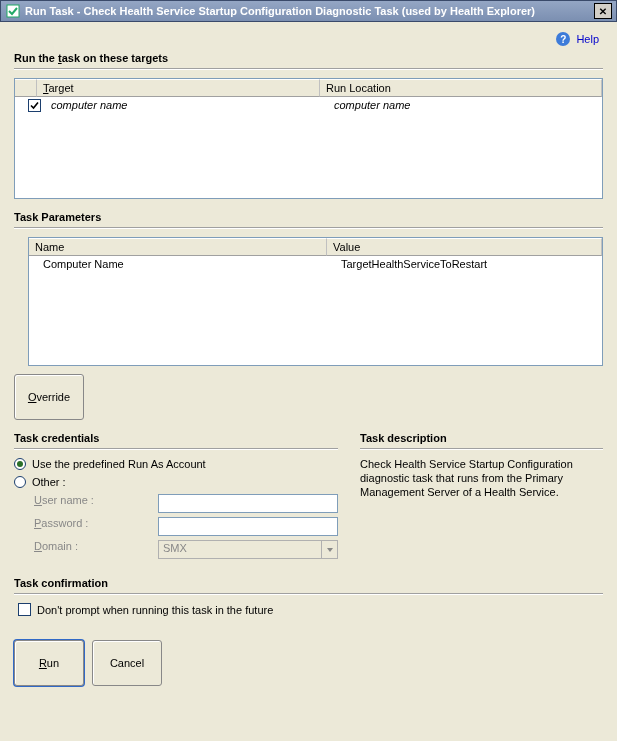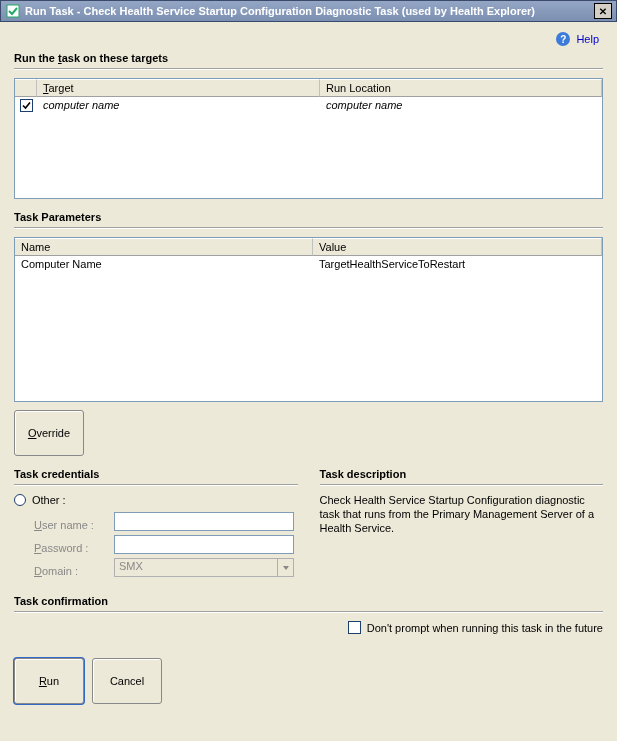--- a/index.html
+++ b/index.html
@@ -54,31 +54,31 @@
   font-size: 10px;
 }
 .help-link { color: #0000cc; cursor: pointer; }
 .section-title { font-weight: bold; margin-bottom: 4px; }
 .sep { border-top: 1px solid #a0a0a0; border-bottom: 1px solid #fff; margin-bottom: 8px; }
 .grid-box {
   border: 1px solid #7f9db9;
   background: #fff;
 }
 .targets-box { height: 121px; }
-.params-box { height: 165px; }
+.params-box { height: 129px; margin-left: 14px; }
 .grid-header { display: flex; }
 .grid-header .col {
   background: #ece9d8;
   border-right: 1px solid #c0c0c0;
   border-bottom: 1px solid #a0a0a0;
   border-top: 1px solid #fff;
   padding: 2px 6px;
   font-size: 11px;
 }
-.row { display: flex; padding: 1px 0; }
+.row { display: flex; padding: 1px 8px; }
 .col-check { width: 22px; flex: none; display: flex; align-items: center; justify-content: center;}
 .col-target { width: 283px; flex: none; padding: 1px 6px; }
 .col-loc { flex: 1; padding: 1px 6px; }
 .col-name { width: 298px; flex: none; padding: 1px 6px; }
 .col-value { flex: 1; padding: 1px 6px; }
 .italic { font-style: italic; }
 .chk {
   width: 13px; height: 13px;
   border: 1px solid #1c3f6e;
   background: #fff;
@@ -101,21 +101,21 @@
 .cols2 > div { flex: 1; }
 .radio-row { display: flex; align-items: center; gap: 6px; margin: 6px 0; }
 .radio {
   width: 12px; height: 12px;
   border-radius: 50%;
   border: 1px solid #1c3f6e;
   background: #fff;
   display: inline-flex; align-items: center; justify-content: center;
 }
 .radio-dot { width: 6px; height: 6px; border-radius: 50%; background: #2a6f2a; }
-.field-row { display: flex; align-items: flex-end; margin: 4px 0; padding-left: 20px;}
+.field-row { display: flex; align-items: flex-start; margin: 4px 0; padding-left: 20px; gap: 44px;}
 .field-label { width: 80px; color: #888; }
 .txtinput {
   border: 1px solid #7f9db9;
   background: #fff;
   width: 180px; height: 19px;
   padding: 1px 3px;
   font-family: inherit; font-size: 11px;
 }
 .txtinput.disabled { background: #fff; color: #888; }
 .combo {
@@ -193,20 +193,26 @@
 
   <div class="mt8 mb12">
     <button class="btn"><u class="ak">O</u>verride</button>
   </div>
 
   <div class="cols2">
     <div>
       <div class="section-title">Task credentials</div>
       <div class="sep"></div>
       <div class="radio-row">
+        <span class="radio">
+            <span class="radio-dot"></span>
+          </span>
+        <span>Use the predefined Run As Account</span>
+      </div>
+      <div class="radio-row">
         <span class="radio"></span>
         <span>Other :</span>
       </div>
       <div class="field-row">
         <span class="field-label"><u class="ak">U</u>ser name :</span>
         <input class="txtinput disabled" disabled="" style="">
       </div>
       <div class="field-row">
         <span class="field-label"><u class="ak">P</u>assword :</span>
         <input class="txtinput disabled" type="password" disabled="" style="">
@@ -226,21 +232,21 @@
     <div>
       <div class="section-title">Task description</div>
       <div class="sep"></div>
       <div class="desc-text">Check Health Service Startup Configuration diagnostic task that runs from the Primary Management Server of a Health Service.</div>
     </div>
   </div>
 
   <div style="margin-top:14px;">
     <div class="section-title">Task confirmation</div>
     <div class="sep"></div>
-    <div class="radio-row" style="margin-left:4px;justify-content:flex-end;">
+    <div class="radio-row" style="margin-left:4px;">
       <span class="chk"></span>
       <span>Don't prompt when running this task in the future</span>
     </div>
   </div>
 </div>
 
 <div class="footer">
   <button class="btn btn-default"><u class="ak">R</u>un</button>
   <button class="btn">Cancel</button>
 </div>

